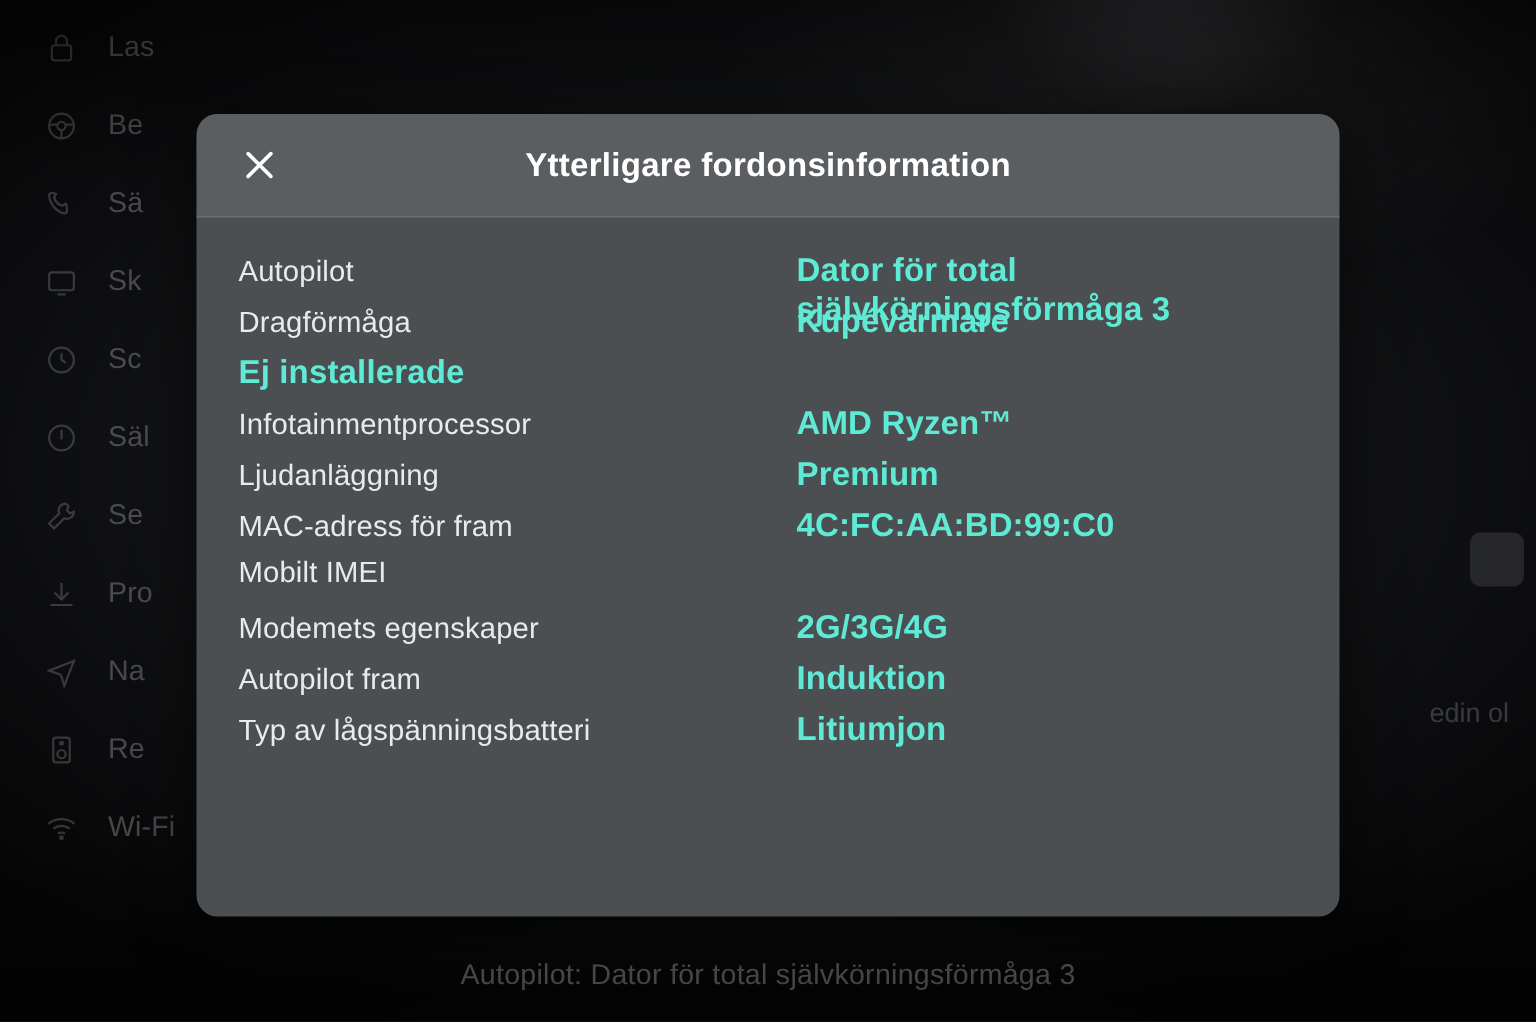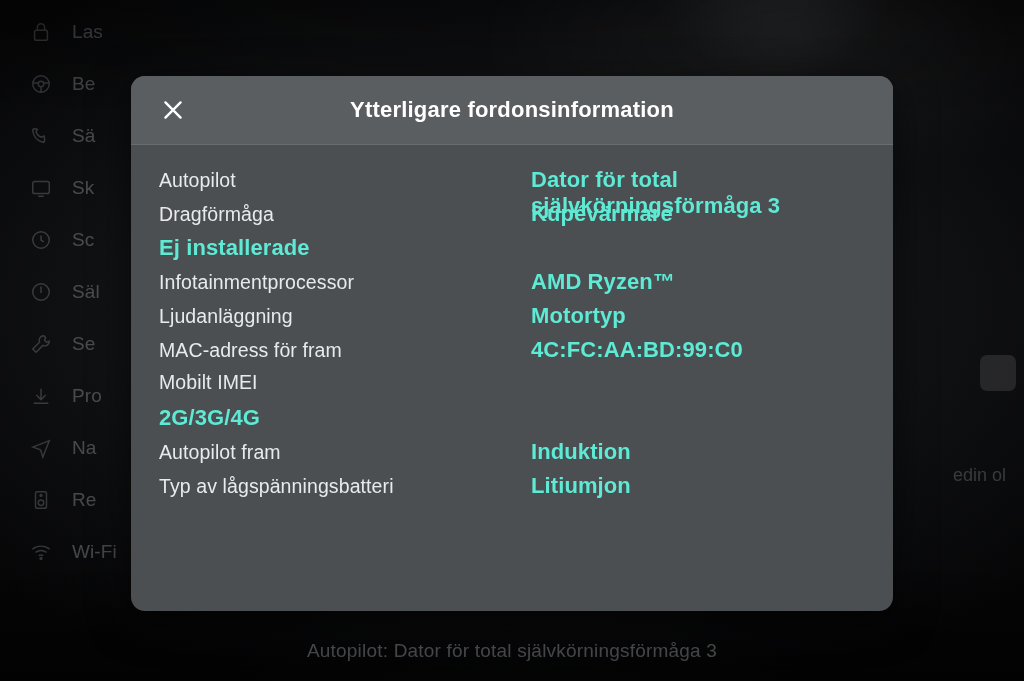--- a/index.html
+++ b/index.html
@@ -362,30 +362,31 @@
       </div>
       <div class="spec-row">
         <div class="spec-value">Ej installerade</div>
       </div>
       <div class="spec-row">
         <div class="spec-label">Infotainmentprocessor</div>
         <div class="spec-value">AMD Ryzen™</div>
       </div>
       <div class="spec-row">
         <div class="spec-label">Ljudanläggning</div>
-        <div class="spec-value">Motortyp</div>
+        <div class="spec-value">Premium</div>
       </div>
       <div class="spec-row">
         <div class="spec-label">MAC-adress för fram</div>
         <div class="spec-value">4C:FC:AA:BD:99:C0</div>
       </div>
       <div class="spec-row">
         <div class="spec-label">Mobilt IMEI</div>
       </div>
       <div class="spec-row">
+        <div class="spec-label">Modemets egenskaper</div>
         <div class="spec-value">2G/3G/4G</div>
       </div>
       <div class="spec-row">
         <div class="spec-label">Autopilot fram</div>
         <div class="spec-value">Induktion</div>
       </div>
       <div class="spec-row">
         <div class="spec-label">Typ av lågspänningsbatteri</div>
         <div class="spec-value">Litiumjon</div>
       </div>

